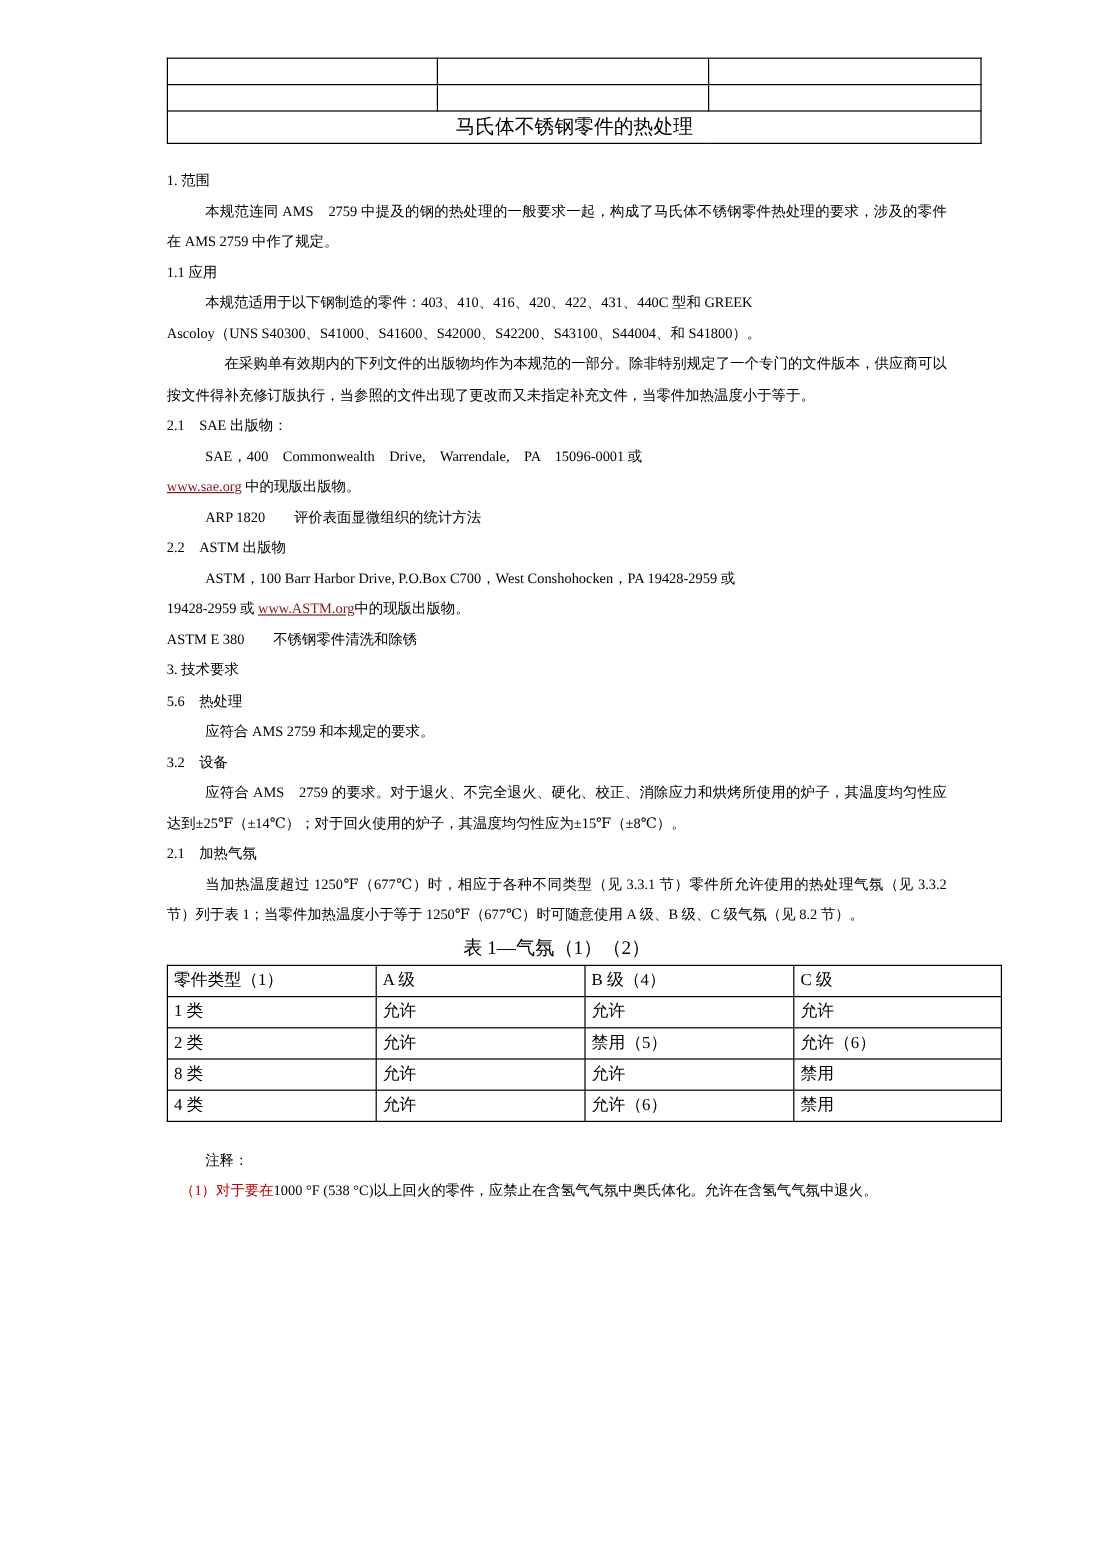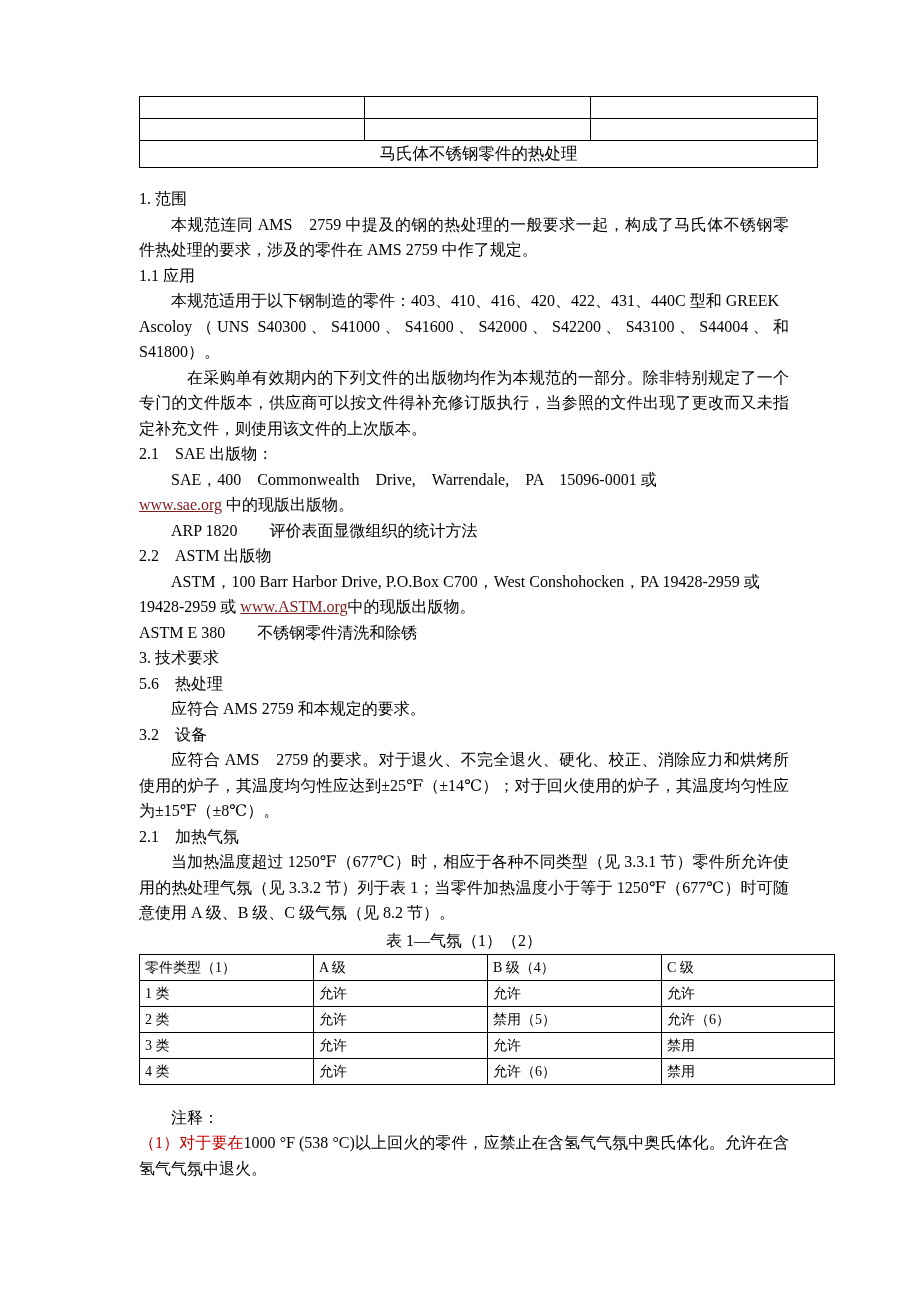--- a/index.html
+++ b/index.html
@@ -11,21 +11,21 @@
     width: 920px;
     height: 1302px;
     font-family: "Liberation Serif", "DejaVu Serif", serif;
     color: #000000;
   }
   .page {
     position: relative;
     width: 920px;
     height: 1302px;
     box-sizing: border-box;
-    padding: 96px 131px 0 139px;
+    padding: 48px 131px 0 139px;
   }
   .header-table {
     width: 651px;
     border-collapse: collapse;
     margin: 0 0 0 0;
     table-layout: fixed;
   }
   .header-table td {
     border: 1px solid #000;
     height: 21px;
@@ -35,21 +35,21 @@
   }
   .header-table td.title-cell {
     text-align: center;
     height: 26px;
     line-height: 26px;
     font-size: 16.5px;
   }
   .spacer-18 { height: 18px; }
   p {
     margin: 0;
-    font-size: 16px;
+    font-size: 12px;
     line-height: 25.5px;
     text-align: justify;
     text-justify: inter-ideograph;
   }
   p.indent2 { text-indent: 32px; }
   p.indent3 { text-indent: 48px; }
   .link {
     color: #7f1d1d;
     text-decoration: underline;
   }
@@ -66,21 +66,21 @@
     margin-top: 1px;
   }
   table.data-table td {
     border: 1px solid #000;
     height: 25px;
     padding: 0 5px;
     font-size: 14px;
     line-height: 25px;
     vertical-align: middle;
   }
-  .note-red { color: #c00000; }
+  .note-red { color: #c00000; margin-left: 11px; }
 </style>
 </head>
 <body>
 
 <div class="page">
 
   <table class="header-table">
     <tbody>
         <tr>
       <td style="width:216px"></td>
@@ -98,21 +98,21 @@
   </tbody>
     </table>
 
   <div class="spacer-18"></div>
 
   <p>1. 范围</p>
   <p class="indent2">本规范连同 AMS　2759 中提及的钢的热处理的一般要求一起，构成了马氏体不锈钢零件热处理的要求，涉及的零件在 AMS 2759 中作了规定。</p>
   <p>1.1 应用</p>
   <p class="indent2" style="text-align:justify">本规范适用于以下钢制造的零件：403、410、416、420、422、431、440C 型和 GREEK</p>
   <p>Ascoloy（UNS S40300、S41000、S41600、S42000、S42200、S43100、S44004、和 S41800）。</p>
-  <p class="indent3">在采购单有效期内的下列文件的出版物均作为本规范的一部分。除非特别规定了一个专门的文件版本，供应商可以按文件得补充修订版执行，当参照的文件出现了更改而又未指定补充文件，则使用该文件的上次版本。</p>
+  <p class="indent3">在采购单有效期内的下列文件的出版物均作为本规范的一部分。除非特别规定了一个专门的文件版本，供应商可以按文件得补充修订版执行，当参照的文件出现了更改而又未指定补充文件，当零件加热温度小于等于。</p>
   <p>2.1　SAE 出版物：</p>
   <p class="indent2">SAE，400　Commonwealth　Drive,　Warrendale,　PA　15096-0001 或</p>
   <p><a class="link" href="#">www.sae.org</a> <span>中的现版出版物。</span></p>
   <p class="indent2">ARP 1820　　评价表面显微组织的统计方法</p>
   <p>2.2　ASTM 出版物</p>
   <p class="indent2">ASTM，100 Barr Harbor Drive, P.O.Box C700，West Conshohocken，PA 19428-2959 或</p>
   <p><span>19428-2959 或 </span><a class="link" href="#">www.ASTM.org</a><span>中的现版出版物。</span></p>
   <p>ASTM E 380　　不锈钢零件清洗和除锈</p>
   <p>3. 技术要求</p>
   <p>5.6　热处理</p>
@@ -138,21 +138,21 @@
       <td>允许</td>
       <td>允许</td>
     </tr>
     <tr>
       <td>2 类</td>
       <td>允许</td>
       <td>禁用（5）</td>
       <td>允许（6）</td>
     </tr>
     <tr>
-      <td>3 类</td>
+      <td>8 类</td>
       <td>允许</td>
       <td>允许</td>
       <td>禁用</td>
     </tr>
     <tr>
       <td>4 类</td>
       <td>允许</td>
       <td>允许（6）</td>
       <td>禁用</td>
     </tr>

